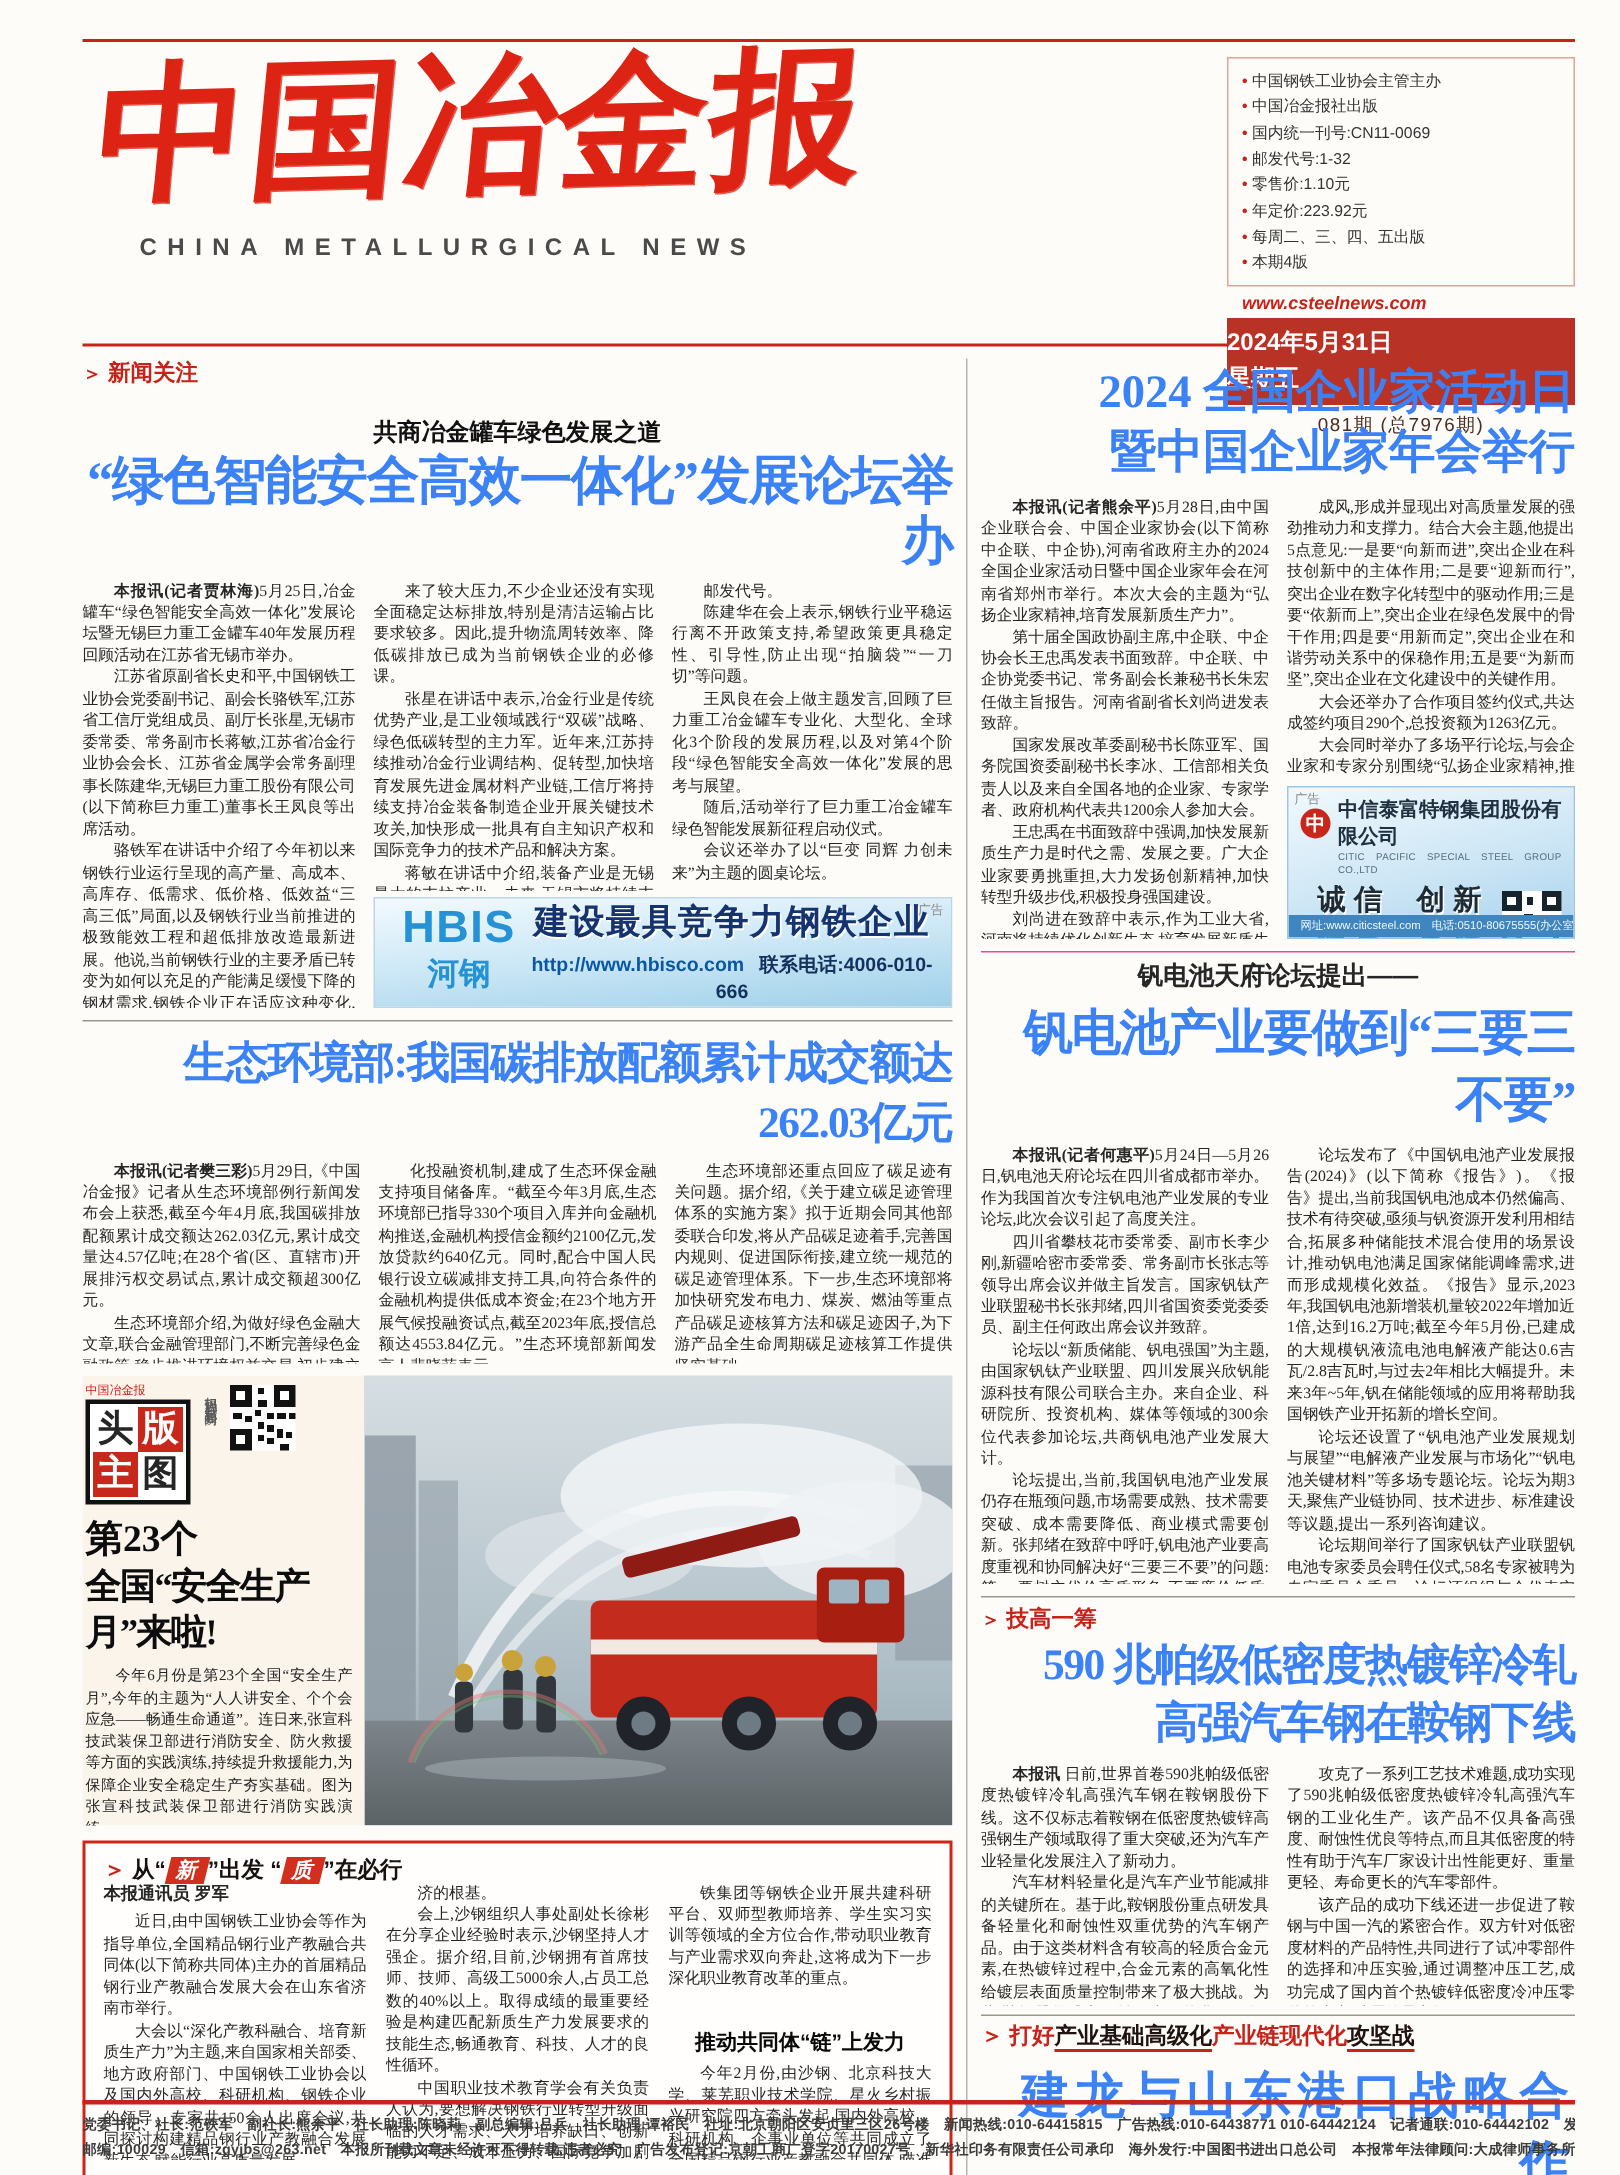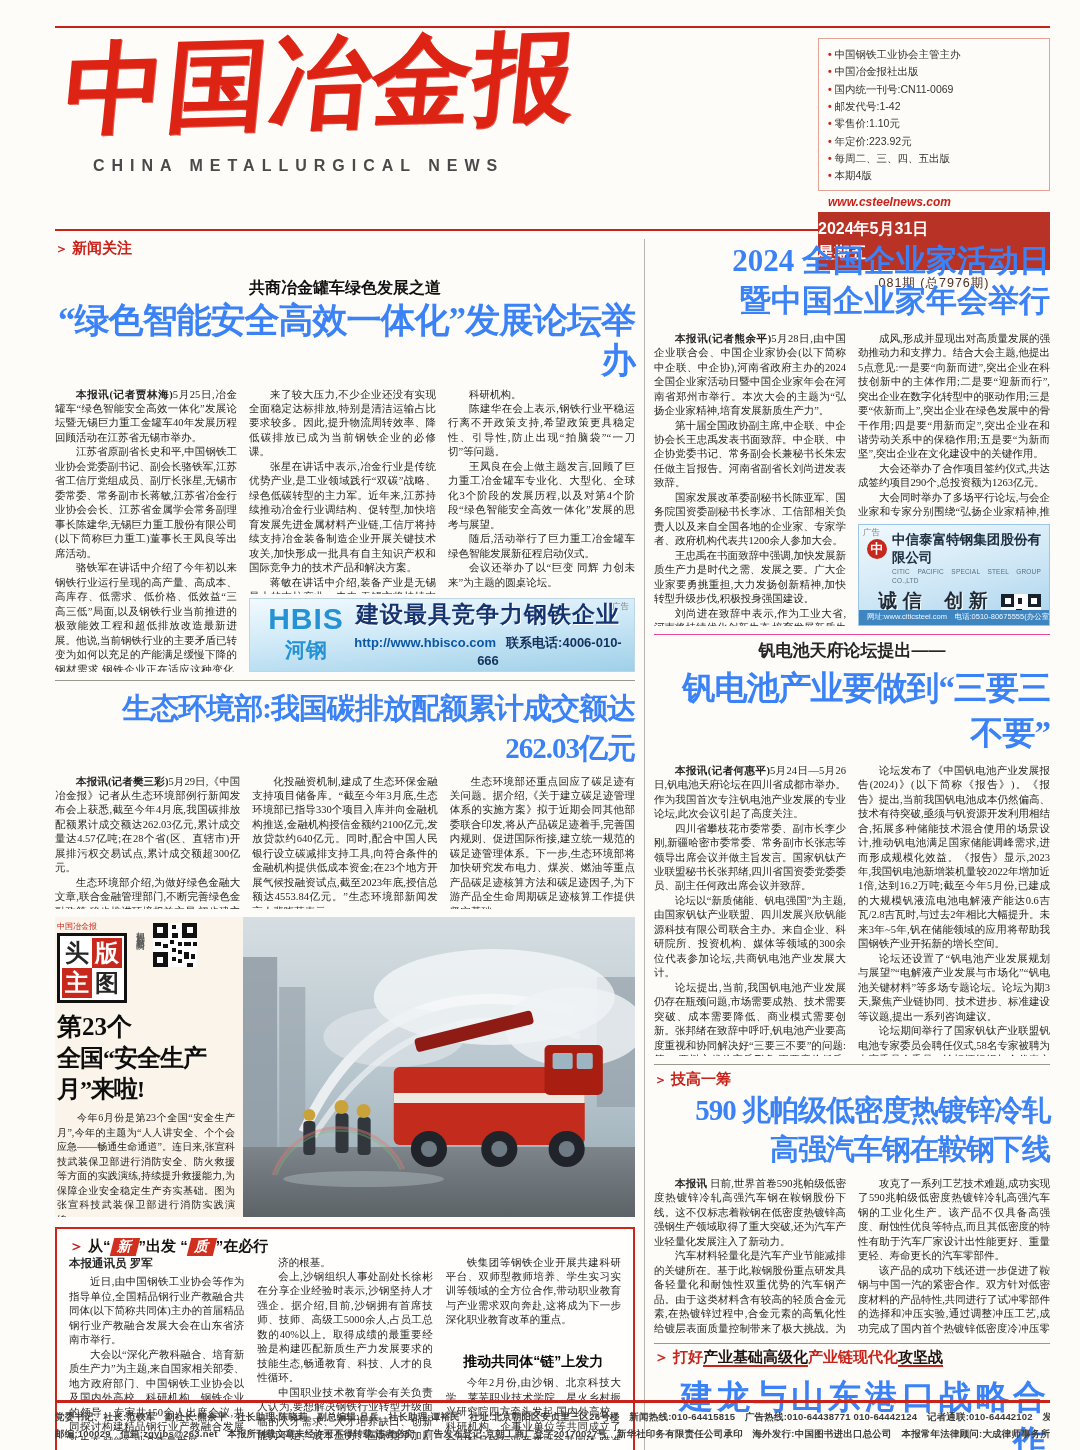--- a/index.html
+++ b/index.html
@@ -142,21 +142,21 @@
   <div class="header">
     <div class="mast">
       <div class="mast-title">中国冶金报</div>
       <div class="mast-en">CHINA METALLURGICAL NEWS</div>
     </div>
     <div class="mast-info">
       <div class="info-box">
           <p>中国钢铁工业协会主管主办</p>
           <p>中国冶金报社出版</p>
           <p>国内统一刊号:CN11-0069</p>
-          <p>邮发代号:1-42</p>
+          <p>邮发代号:1-32</p>
           <p>零售价:1.10元</p>
           <p>年定价:223.92元</p>
           <p>每周二、三、四、五出版</p>
           <p>本期4版</p>
         </div>
       <div class="site">www.csteelnews.com</div>
       <div class="datebox">
         <div>2024年5月31日</div>
         <div>星期五</div>
       </div>
@@ -179,21 +179,21 @@
               <p>骆铁军在讲话中介绍了今年初以来钢铁行业运行呈现的高产量、高成本、高库存、低需求、低价格、低效益“三高三低”局面,以及钢铁行业当前推进的极致能效工程和超低排放改造最新进展。他说,当前钢铁行业的主要矛盾已转变为如何以充足的产能满足缓慢下降的钢材需求,钢铁企业正在适应这种变化,预计将持续1年~2年。</p>
             </div>
           <div class="a1rest">
             <div class="txt">
               <div>
                   <p>来了较大压力,不少企业还没有实现全面稳定达标排放,特别是清洁运输占比要求较多。因此,提升物流周转效率、降低碳排放已成为当前钢铁企业的必修课。</p>
                   <p>张星在讲话中表示,冶金行业是传统优势产业,是工业领域践行“双碳”战略、绿色低碳转型的主力军。近年来,江苏持续推动冶金行业调结构、促转型,加快培育发展先进金属材料产业链,工信厅将持续支持冶金装备制造企业开展关键技术攻关,加快形成一批具有自主知识产权和国际竞争力的技术产品和解决方案。</p>
                   <p>蒋敏在讲话中介绍,装备产业是无锡最大的支柱产业。未来,无锡市将持续支持先进制造业企业转型发展,加快产业链上下游延伸,向价值链中高端迈进,勇攀工</p>
                 </div>
               <div>
-                  <p>科研机构。</p>
+                  <p>邮发代号。</p>
                   <p>陈建华在会上表示,钢铁行业平稳运行离不开政策支持,希望政策更具稳定性、引导性,防止出现“拍脑袋”“一刀切”等问题。</p>
                   <p>王凤良在会上做主题发言,回顾了巨力重工冶金罐车专业化、大型化、全球化3个阶段的发展历程,以及对第4个阶段“绿色智能安全高效一体化”发展的思考与展望。</p>
                   <p>随后,活动举行了巨力重工冶金罐车绿色智能发展新征程启动仪式。</p>
                   <p>会议还举办了以“巨变 同辉 力创未来”为主题的圆桌论坛。</p>
                 </div>
             </div>
 
             <div class="hbis">
               <span class="adlbl">广告</span>
               <div class="hbis-logo">

